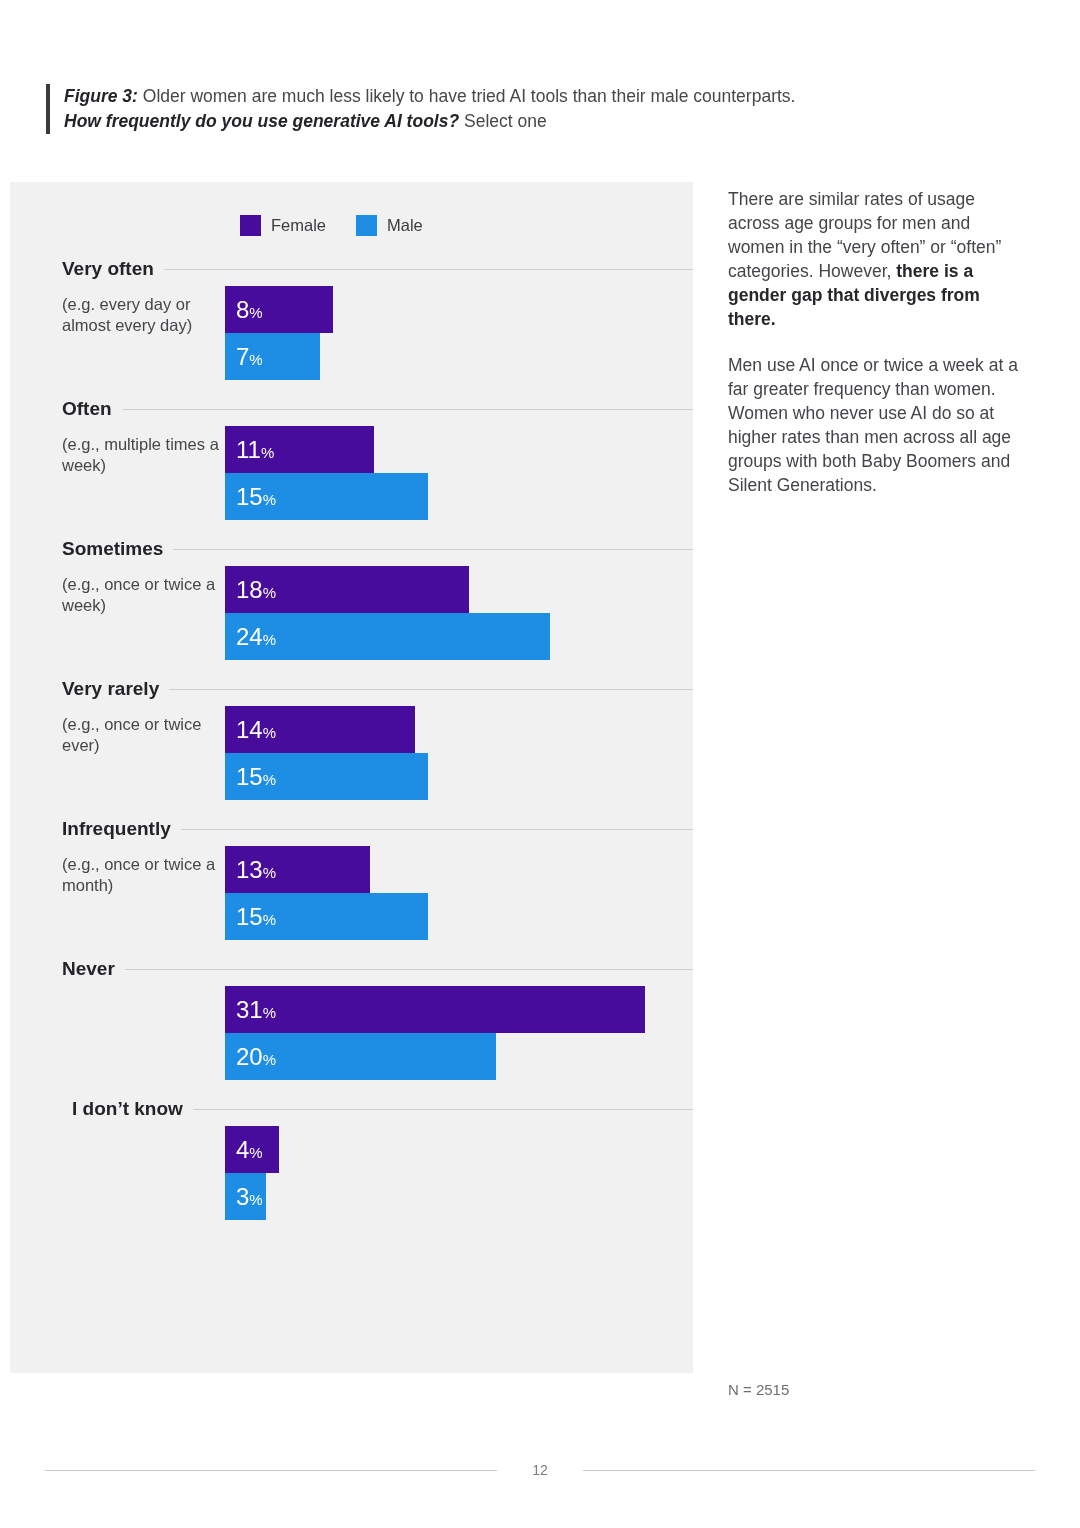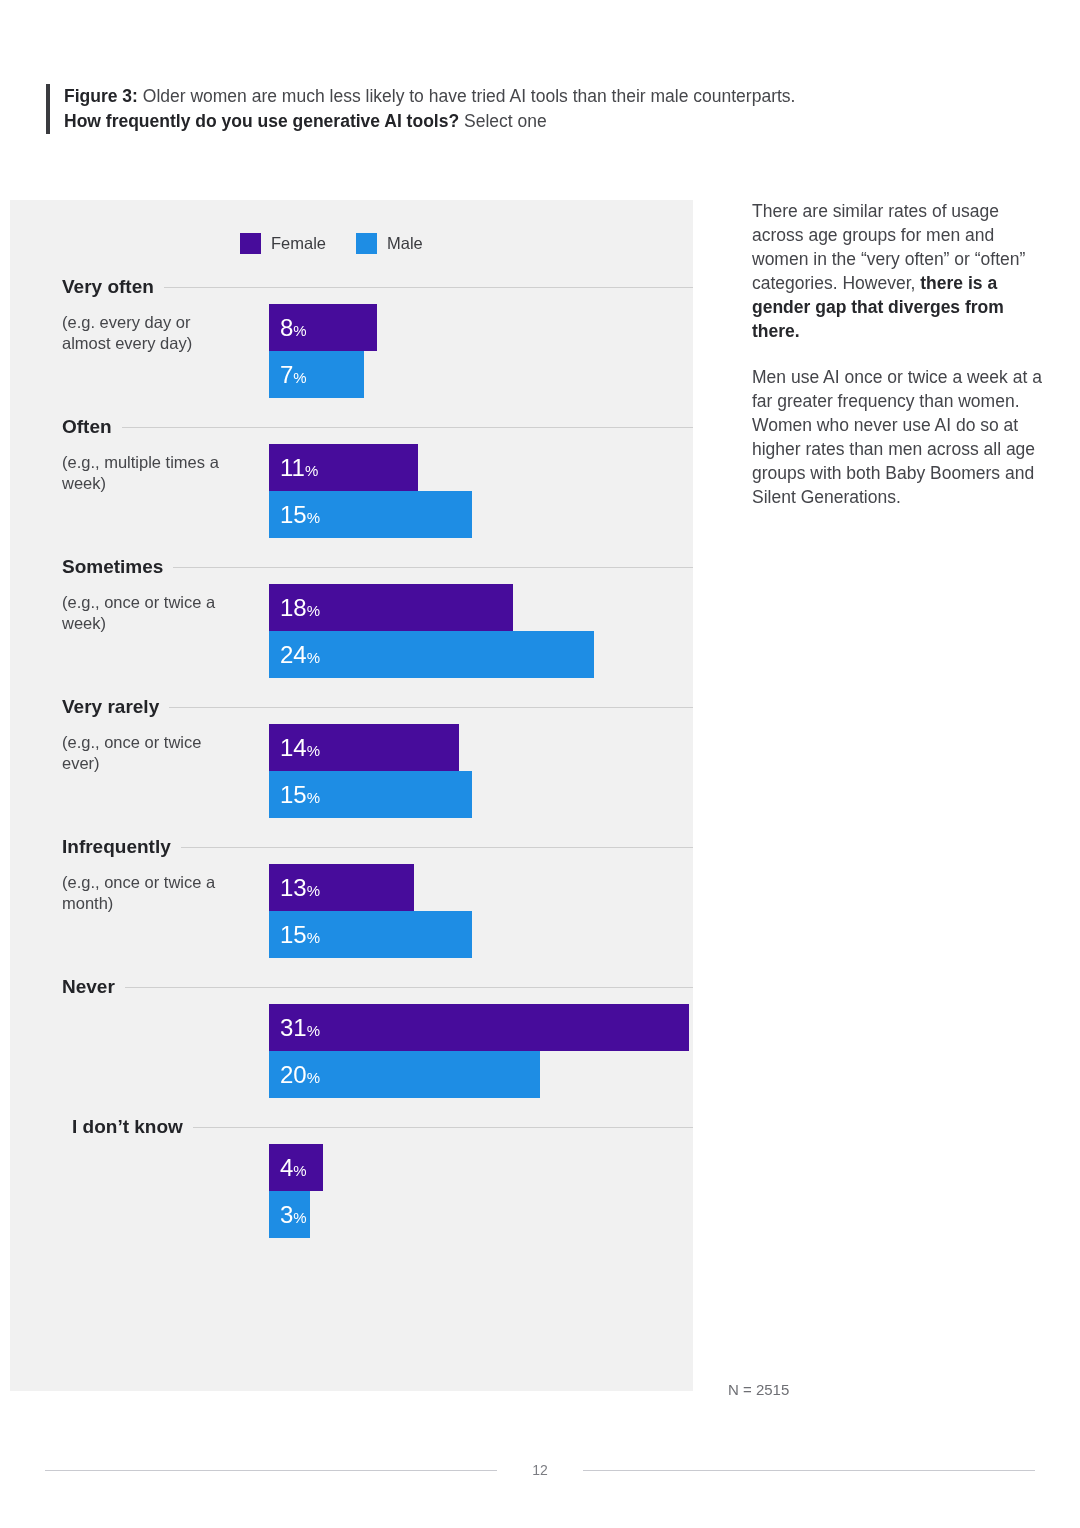--- a/index.html
+++ b/index.html
@@ -24,26 +24,26 @@
     width:4px;
     background:#3a3b3f;
     flex:0 0 4px;
     margin-right:14px;
   }
   .caption-text{
     font-size:17.5px;
     line-height:1.42;
     color:#46474b;
   }
-  .caption-text .b{ font-weight:bold; color:#232428; }
+  .caption-text .b{ font-weight:bold; color:#232428;font-style:italic; }
 
   
   .panel{
     position:absolute;
-    left:10px; top:200px;
+    left:10px; top:182px;
     width:683px; height:1191px;
     background:#f1f1f1;
   }
 
   
   .legend{
     position:absolute;
     left:230px; top:33px;
     display:flex;
     align-items:center;
@@ -75,21 +75,21 @@
     white-space:nowrap;
   }
   .group-line{
     flex:1 1 auto;
     height:1px;
     background:#cfcfcf;
   }
 
   .group-body{
     position:relative;
-    padding-left:72px;
+    padding-left:28px;
     margin-top:6px;
   }
   .group-sub{
     position:absolute;
     left:52px; top:8px;
     width:180px;
     font-size:16.5px;
     line-height:1.3;
     color:#45464a;
   }
@@ -111,23 +111,22 @@
     color:#ffffff;
     font-size:24px;
     line-height:1;
     white-space:nowrap;
   }
   .bar-value .pct{ font-size:15px; }
 
   
   .side{
     position:absolute;
-    left:752px; top:188px;
+    left:728px; top:188px;
     width:292px;
-    margin-top:12px;
   }
   .side p{
     margin:0 0 22px 0;
     font-size:17.5px;
     line-height:1.37;
     color:#44454a;
   }
   .side .bold{ font-weight:bold; color:#26272b; }
 
   .n-note{

